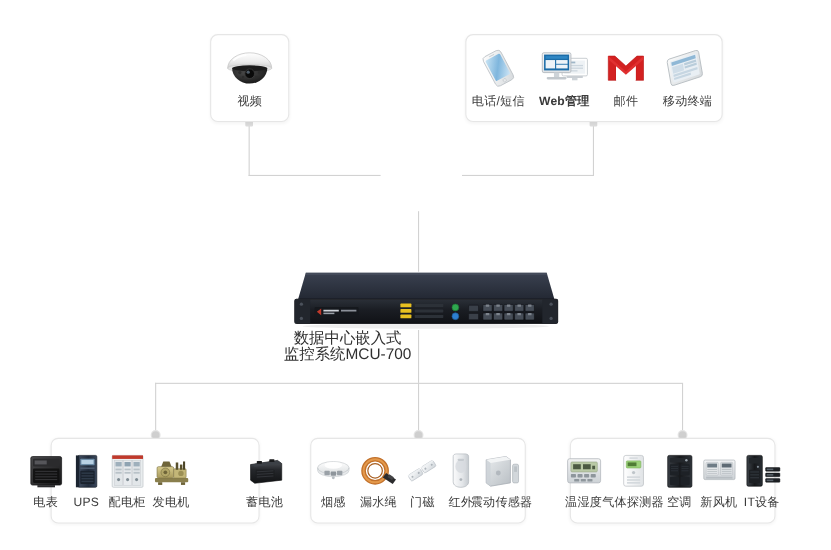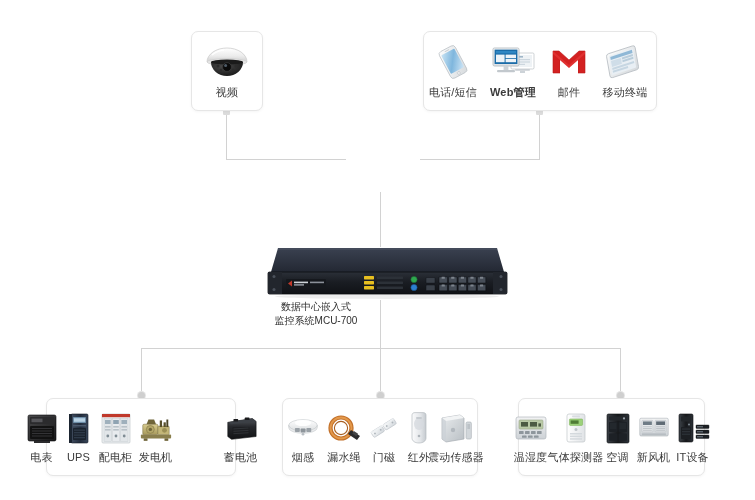--- a/index.html
+++ b/index.html
@@ -50,21 +50,21 @@
   #cloud { position: absolute; left: 318px; top: 126px; width: 128px; height: 66px; }
   #cloud .txt {
     position: absolute; left: 0; top: 24px; width: 108px;
     text-align: center; color: #ffffff; font-size: 15px; letter-spacing: .4px;
   }
 
   
   #rack { position: absolute; left: 266px; top: 246px; width: 243px; height: 56px; }
   #rackcap {
     position: absolute; left: 241px; top: 300px; width: 150px;
-    text-align: center; font-size: 10px; color: #2f2f2f; line-height: 14px;
+    text-align: center; font-size: 14px; color: #2f2f2f; line-height: 14px;
   }
 </style>
 </head>
 <body>
 
 <div id="stage">
 
   <div class="line vline" style="left:226px; top:112px; height:48px;"></div>
   <div class="sqdot" style="left:223px; top:108px;"></div>
   <div class="line hline" style="left:226px; top:159px; width:120px;"></div>

